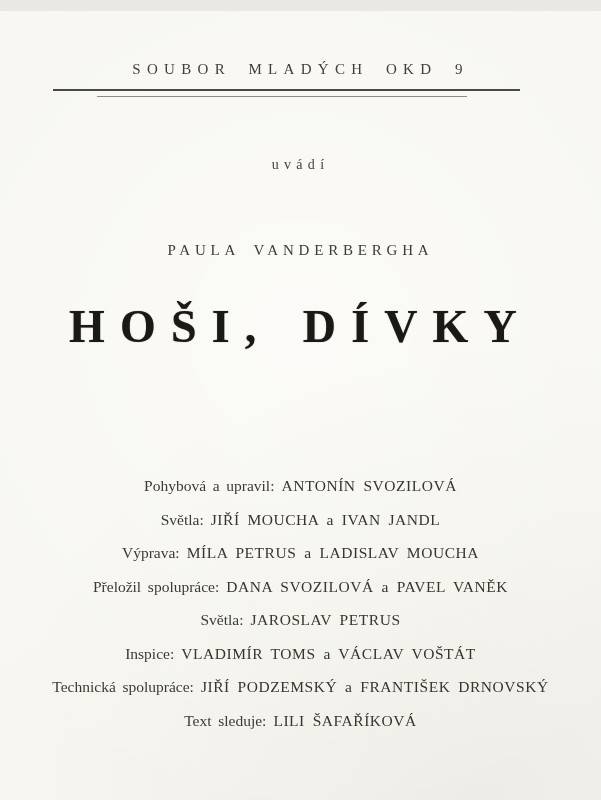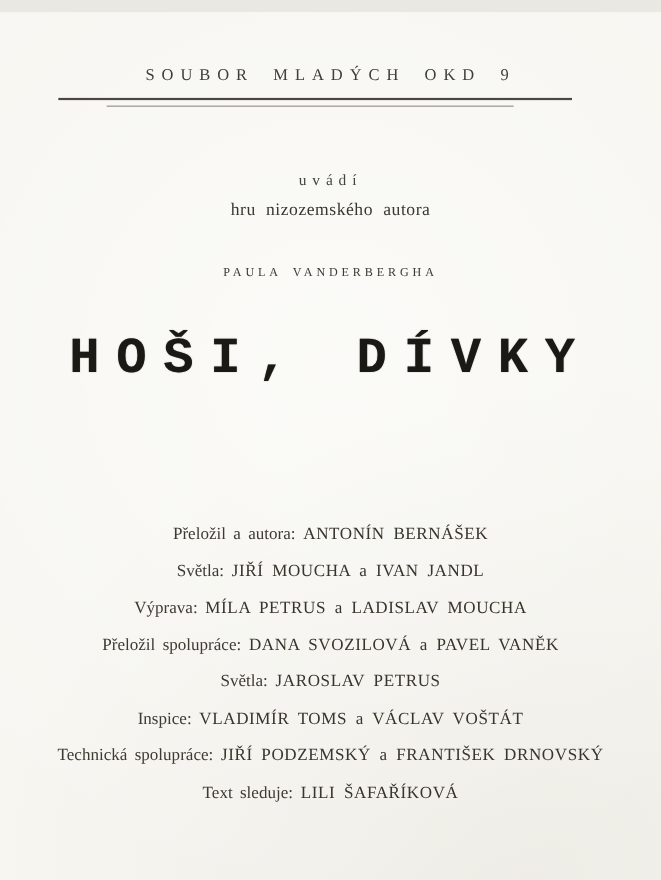--- a/index.html
+++ b/index.html
@@ -42,28 +42,28 @@
     color:#45423a;
   }
   .author-intro{
     top:171px;
     font-size:16px;
     letter-spacing:0.03em;
     word-spacing:0.3em;
   }
   .author-name{
     top:231px;
-    font-size:11px;
+    font-size:15px;
     letter-spacing:0.32em;
     word-spacing:0.4em;
     color:#3e3b33;
   }
 
   .title{
-    font-family:Liberation Mono, monospace;
+    font-family:Liberation Serif, serif;
     font-weight:bold;
     font-size:46px;
     letter-spacing:0.33em;
     word-spacing:0.1em;
     color:var(--title-ink);
     text-shadow:0 0 1px rgba(27,25,20,.55);
   }
   .title-1{top:289px;}
   .title-2{top:351px;}
 
@@ -92,28 +92,27 @@
 </head>
 <body>
 
 <div class="page">
 
   <div class="line ensemble">SOUBOR MLADÝCH OKD 9</div>
   <div class="rule rule-top"></div>
   <div class="rule rule-bottom"></div>
 
   <div class="line presents">uvádí</div>
-  <div class="line author-intro">hru nizozemského autora</div>
   <div class="line author-name">PAULA VANDERBERGHA</div>
 
   <div class="line title title-1">HOŠI, DÍVKY</div>
 
   <div class="credits">
     <div class="credit-row">
-      <span class="credit-role">Přeložil a autora:</span><span class="credit-names">ANTONÍN BERNÁŠEK</span>
+      <span class="credit-role">Pohybová a upravil:</span><span class="credit-names">ANTONÍN SVOZILOVÁ</span>
     </div>
     <div class="credit-row">
       <span class="credit-role">Světla:</span><span class="credit-names">JIŘÍ MOUCHA a IVAN JANDL</span>
     </div>
     <div class="credit-row">
       <span class="credit-role">Výprava:</span><span class="credit-names">MÍLA PETRUS a LADISLAV MOUCHA</span>
     </div>
     <div class="credit-row">
       <span class="credit-role">Přeložil spolupráce:</span><span class="credit-names">DANA SVOZILOVÁ a PAVEL VANĚK</span>
     </div>

